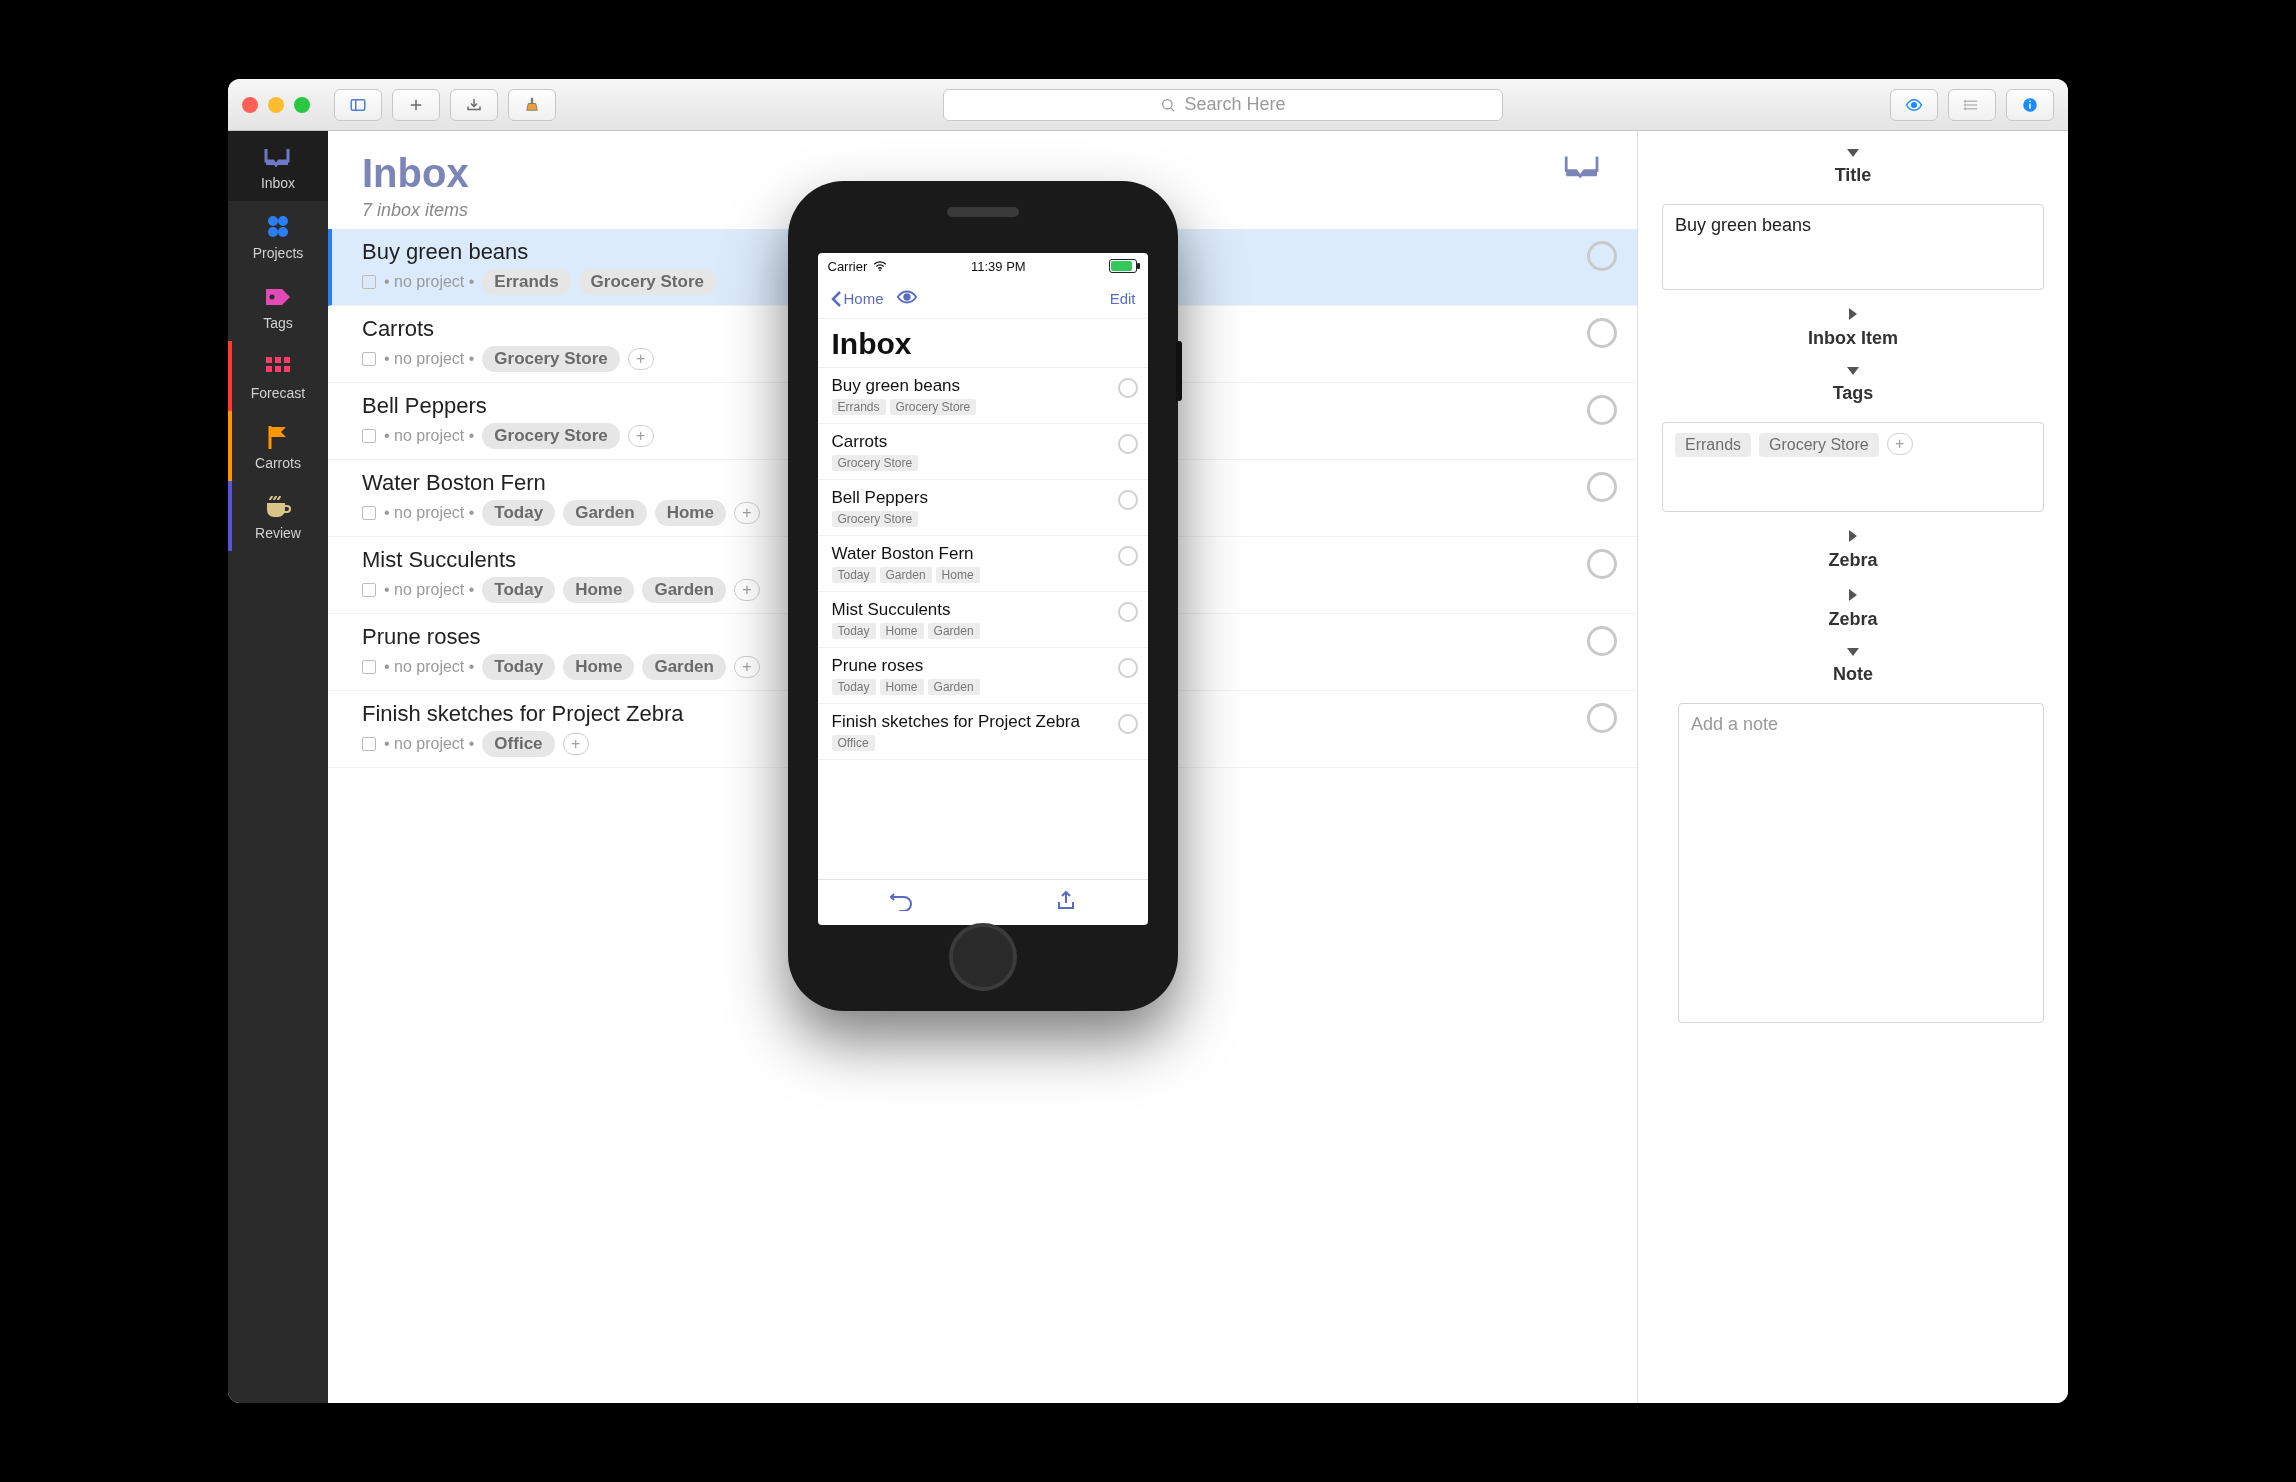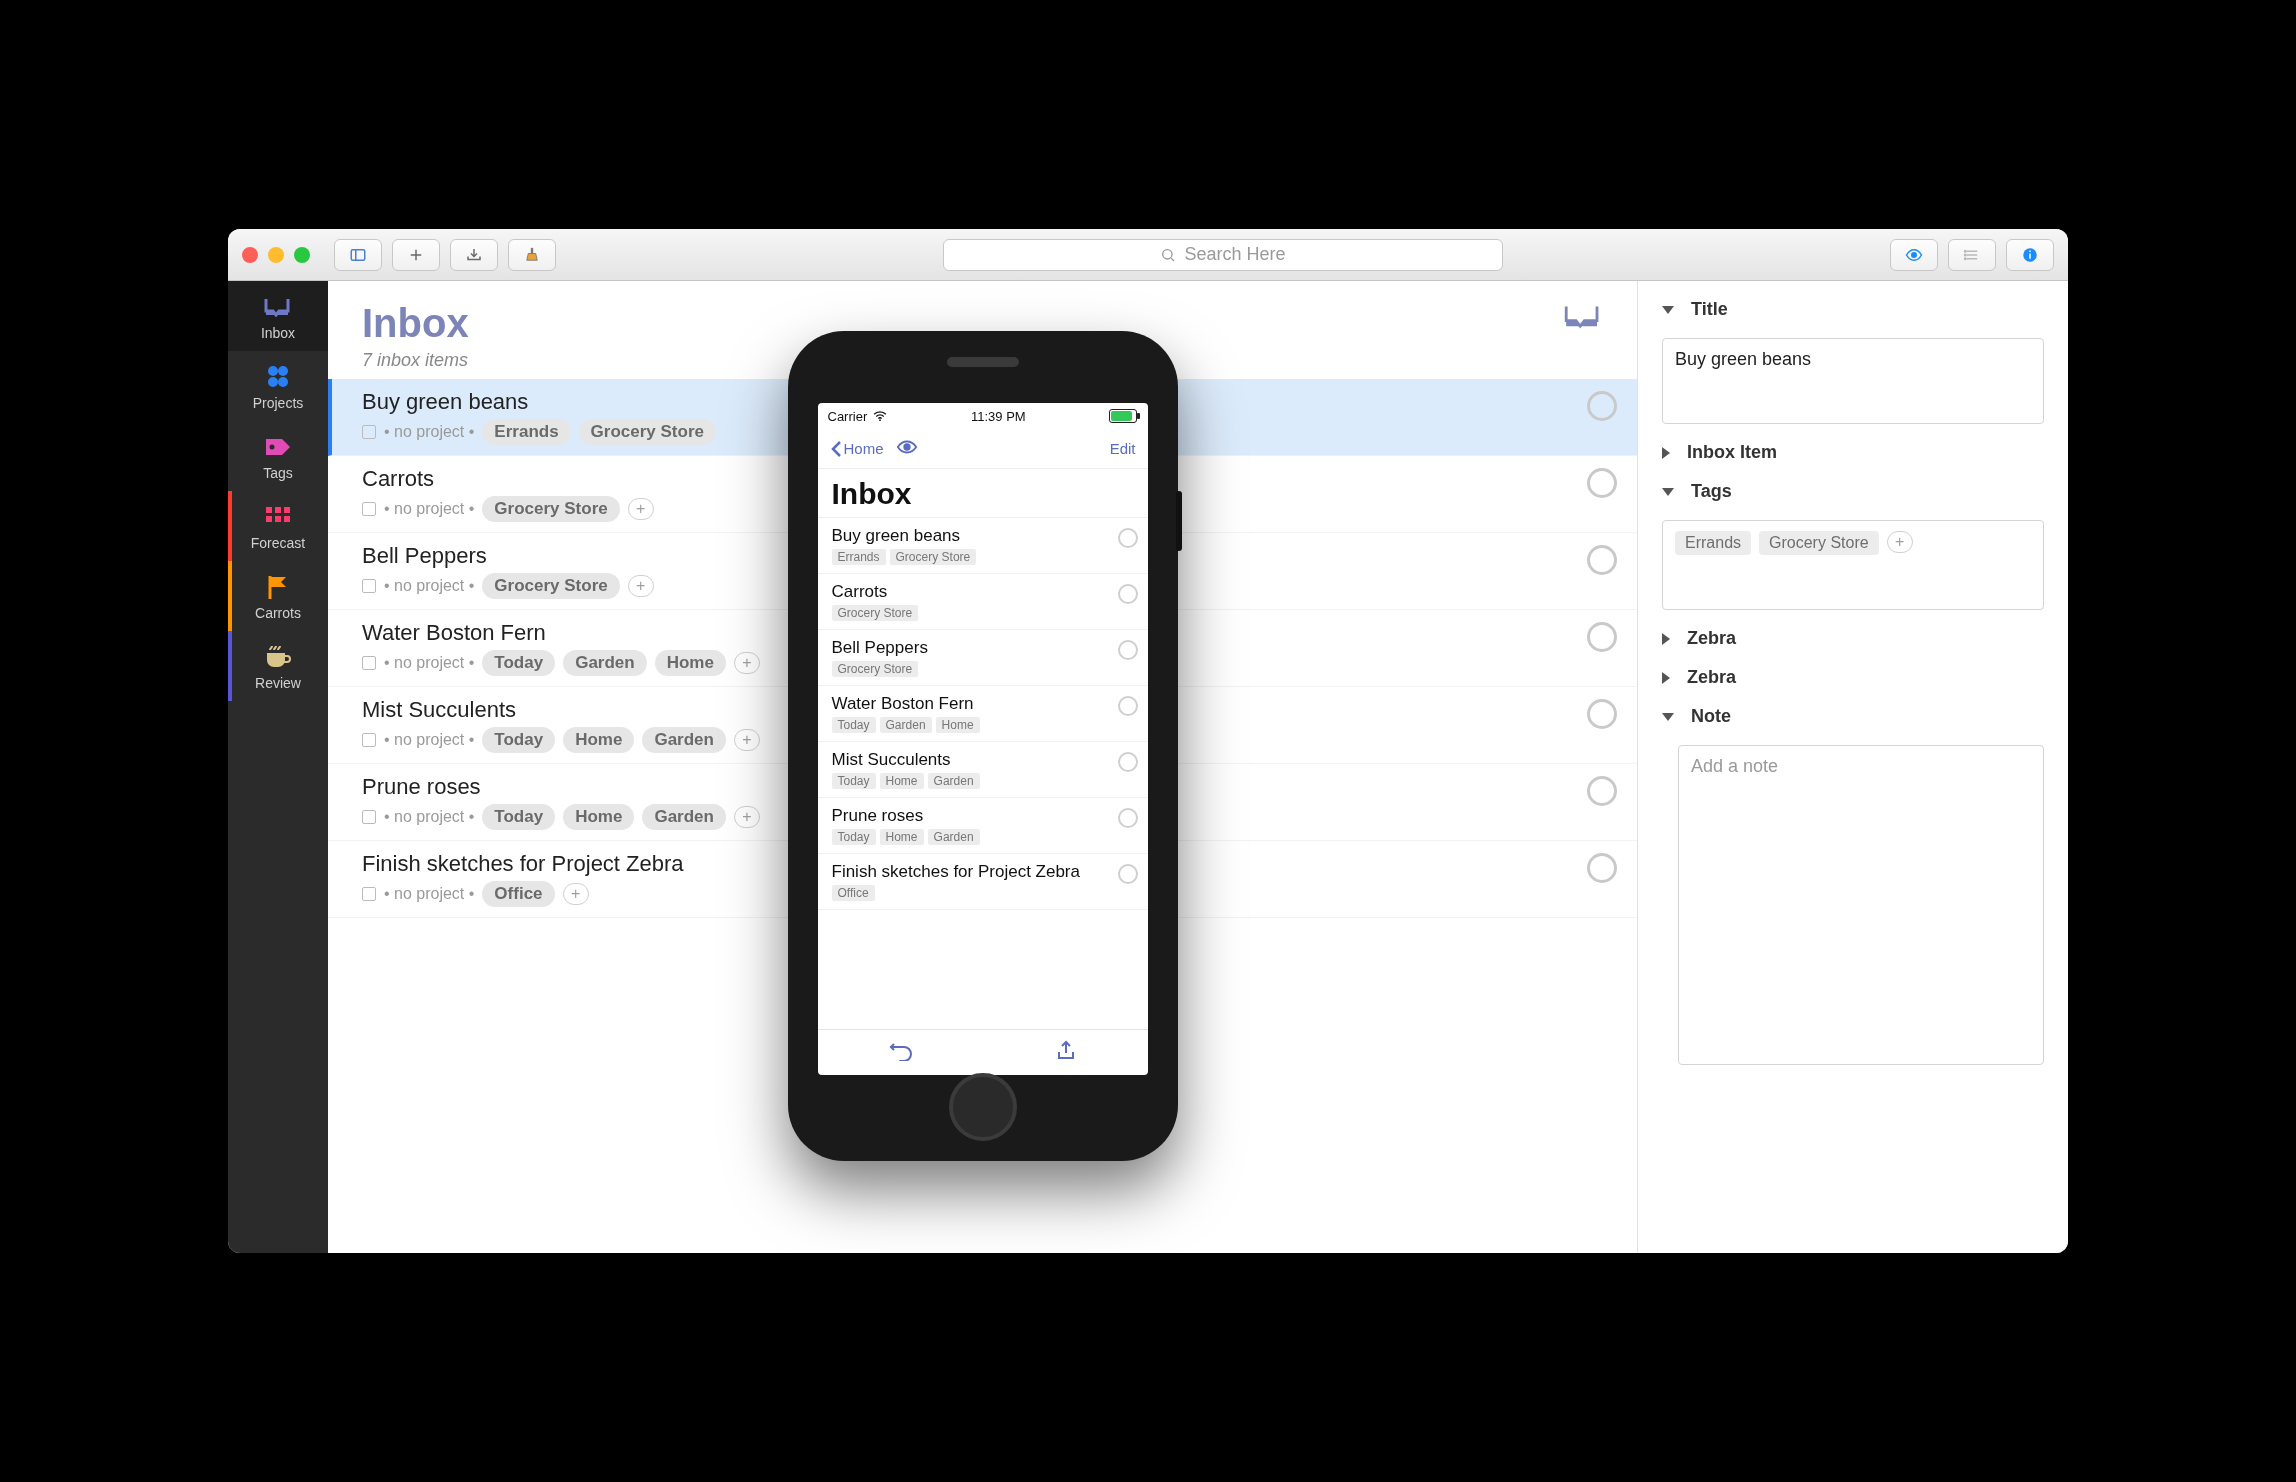--- a/index.html
+++ b/index.html
@@ -9,21 +9,21 @@
     background: #000;
     display: flex;
     align-items: center;
     justify-content: center;
     width: 2296px;
     height: 1482px;
     transform-origin: top left;
   }
   .window {
     width: 1840px;
-    height: 1024px;
+    height: 1324px;
     background: #ececec;
     border-radius: 12px;
     box-shadow: 0 30px 80px rgba(0,0,0,.6);
     display: flex;
     flex-direction: column;
     overflow: hidden;
   }
 
   
   .titlebar {
@@ -102,21 +102,21 @@
     align-items:center;justify-content:center;color:#a0a0a0;font-size:16px;line-height:1;
   }
   .circle{
     width:30px;height:30px;border:3px solid #c9c9c9;border-radius:50%;margin-top:2px;
   }
 
   .inspector{
     width:430px; background:#fff; padding:18px 24px; overflow:auto;
     display:flex; flex-direction:column; gap:18px;
   }
-  .section-h{display:flex;align-items:center;gap:17px;font-weight:700;font-size:18px;color:#333;}
+  .section-h{display:flex;align-items:center;gap:8px;font-weight:700;font-size:18px;color:#333;flex-direction:column;}
   .section-h .tri{width:0;height:0;border-left:6px solid transparent;border-right:6px solid transparent;}
   .section-h.open .tri{border-top:8px solid #555;}
   .section-h.closed .tri{border-left:8px solid #555;border-top:6px solid transparent;border-bottom:6px solid transparent;width:0;height:0;border-right:none;}
   .field{
     border:1px solid #d4d4d4;border-radius:4px;padding:10px 12px;font-size:18px;color:#222;background:#fff;
   }
   .tagbox{
     border:1px solid #d4d4d4;border-radius:4px;padding:10px 12px;min-height:90px;
     display:flex;gap:8px;align-items:flex-start;flex-wrap:wrap;
   }

